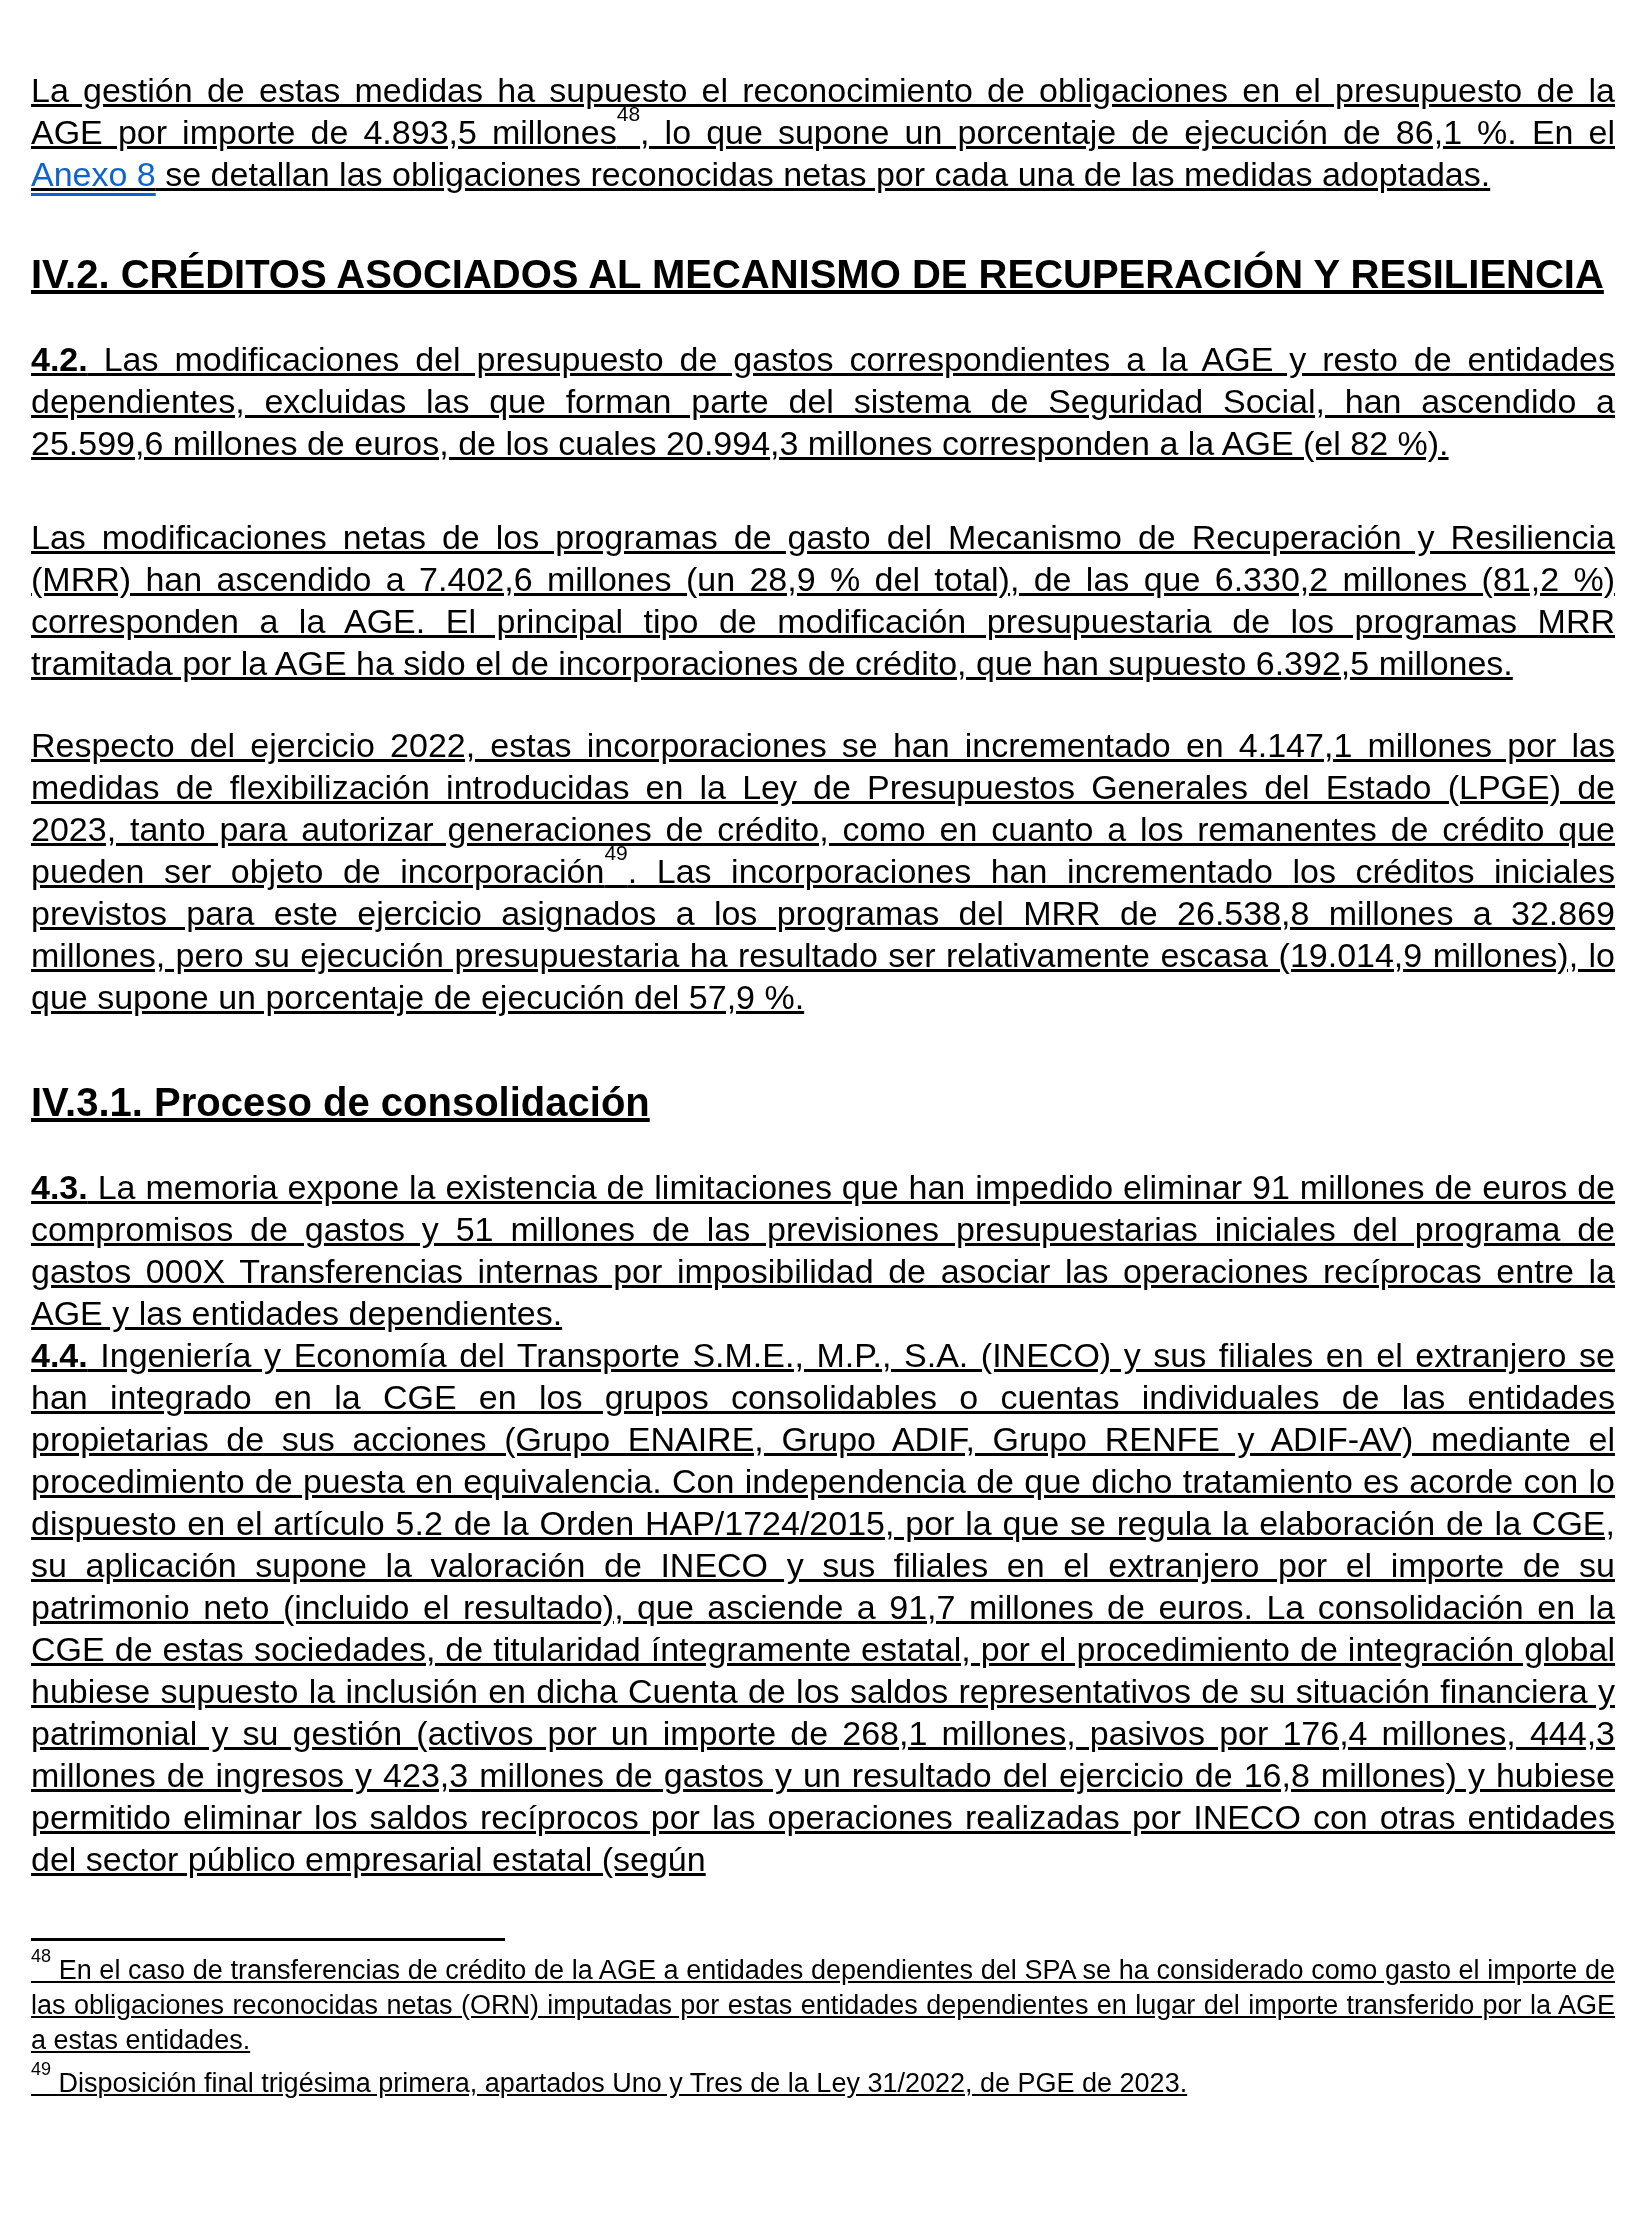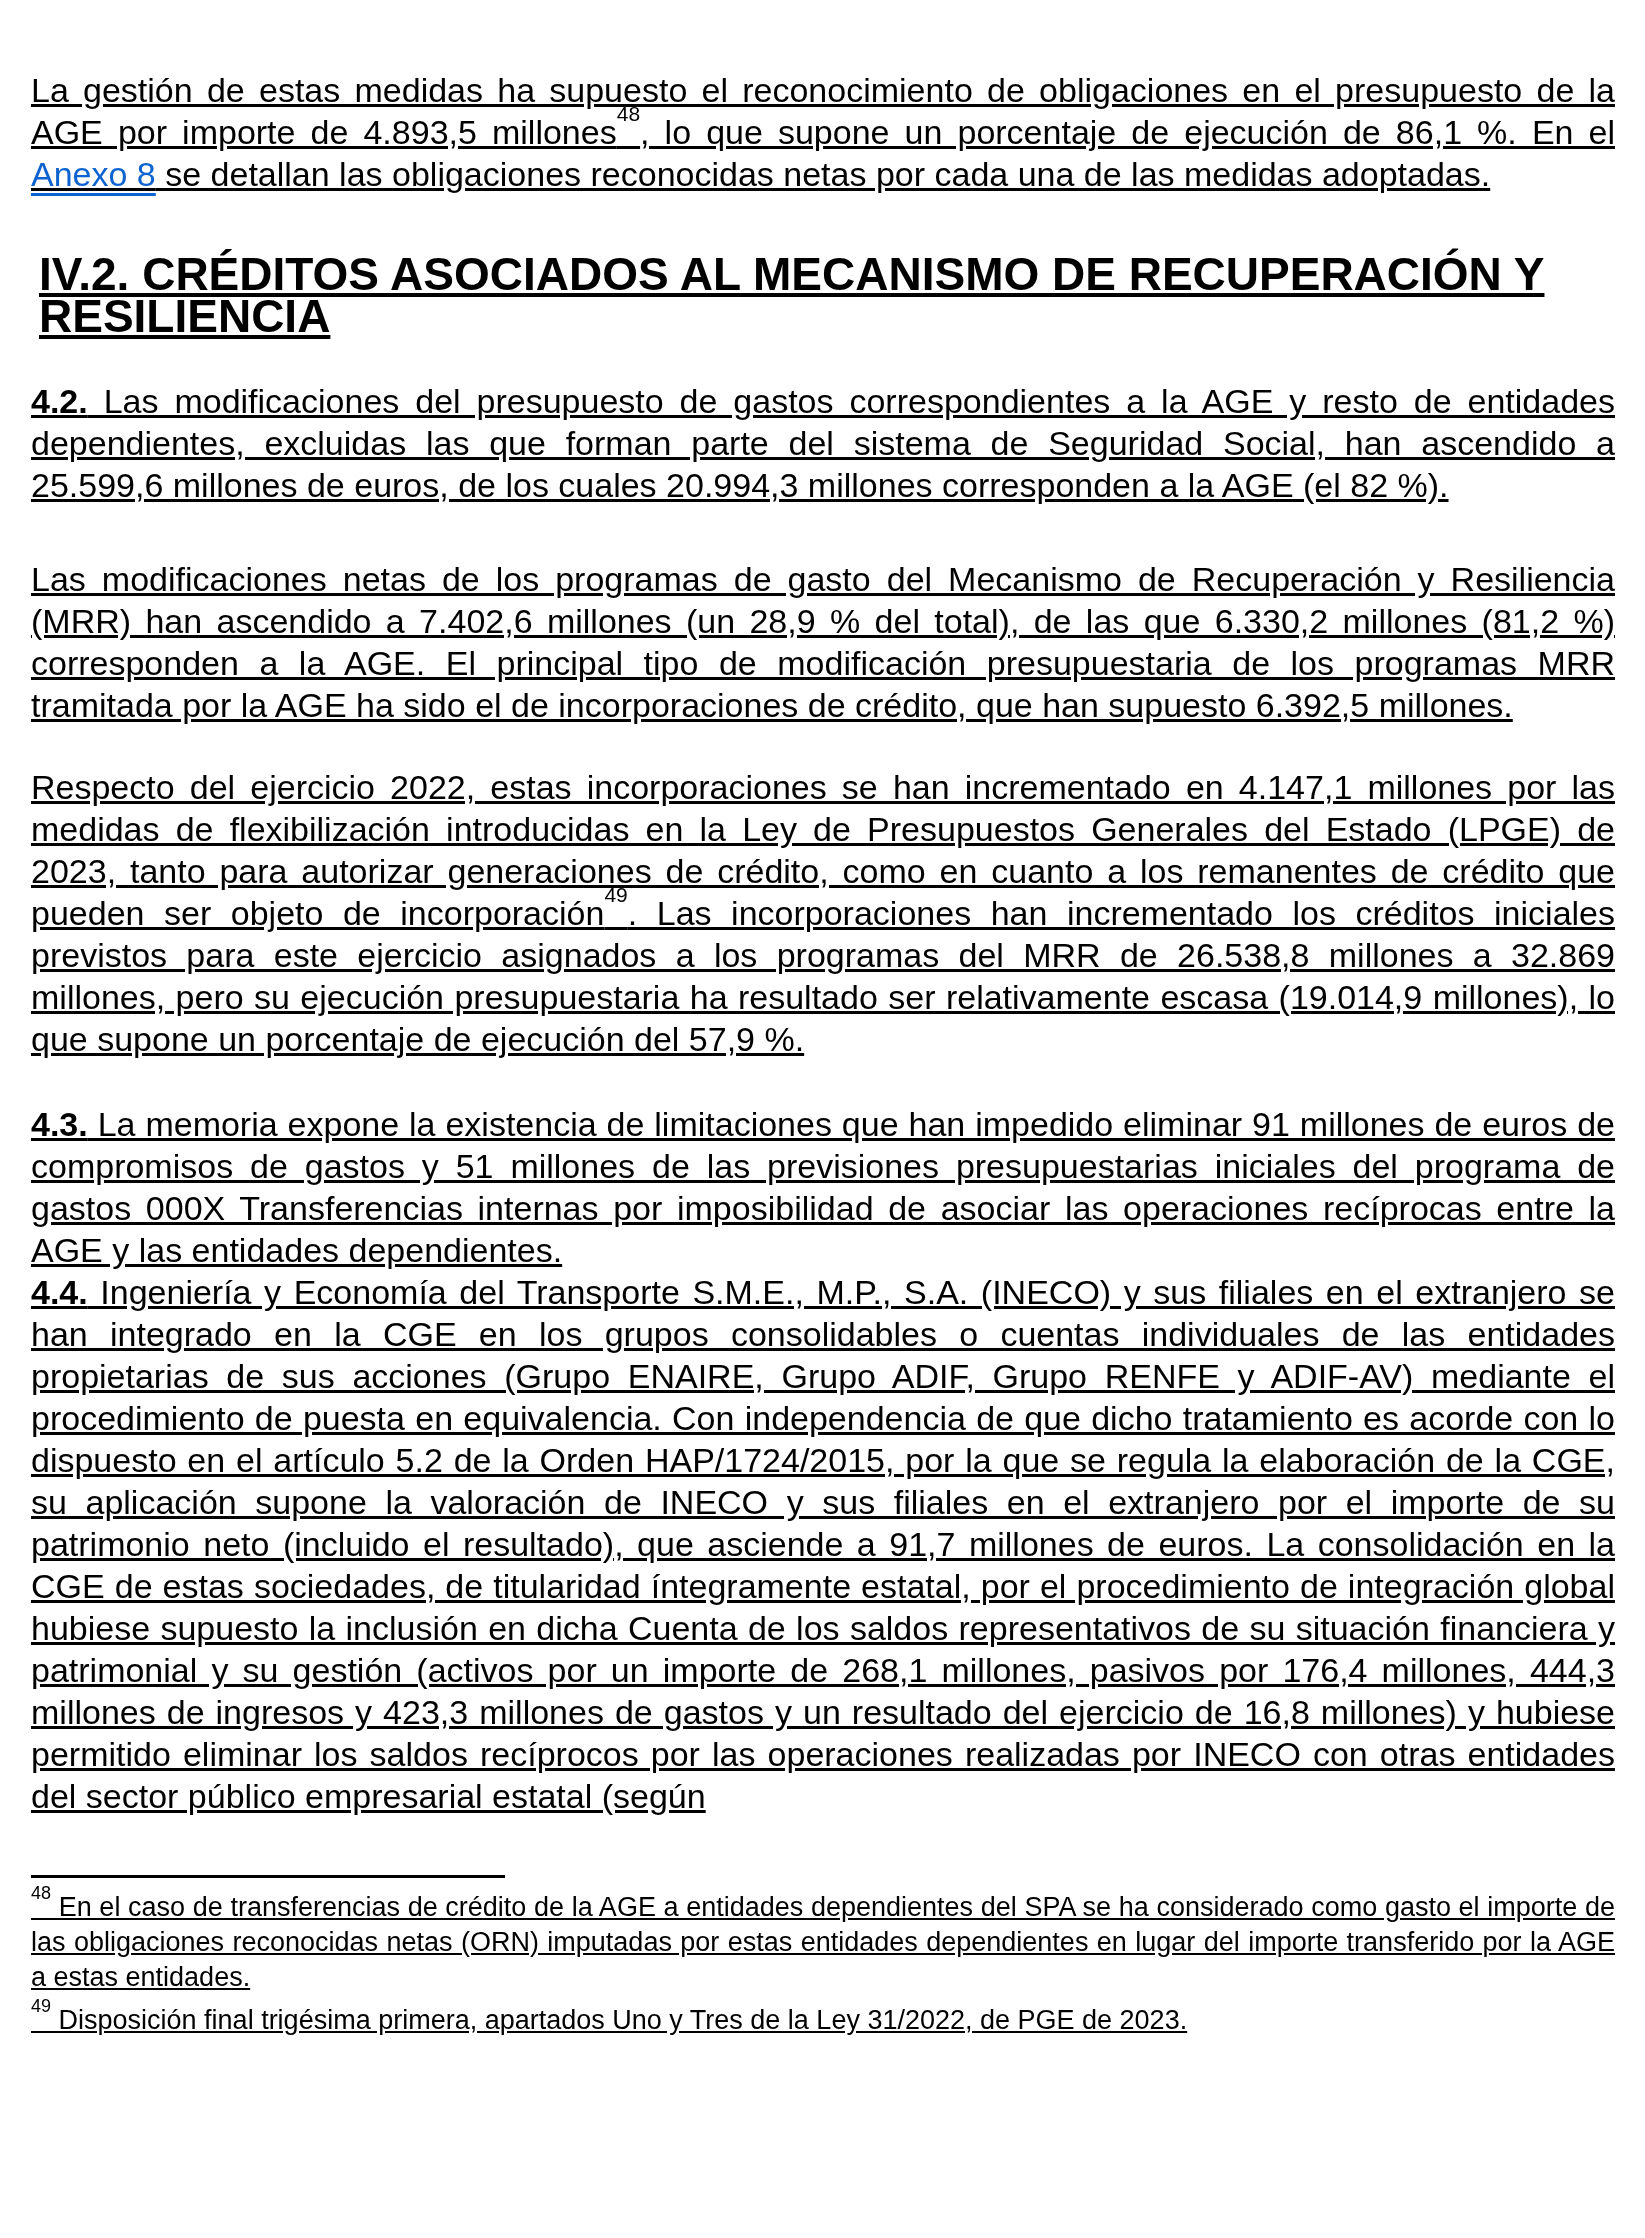--- a/index.html
+++ b/index.html
@@ -17,25 +17,24 @@
     height: 100%;
     padding: 69px 31px 0 31px;
     text-decoration: underline;
   }
   .body-p {
     font-size: 34px;
     line-height: 42px;
     text-align: justify;
   }
   .heading, .subheading {
-    font-size: 46px;
+    font-size: 40px;
     line-height: 42px;
     font-weight: bold;
     text-align: left;
-    margin-left: 8px;
   }
   #h-iv2   { margin-top: 58px; }
   #p-42    { margin-top: 43px; }
   #p-mrr   { margin-top: 52px; }
   #p-resp  { margin-top: 40px; }
   #h-iv3   { margin-top: 52px; }
   #h-iv31  { margin-top: 63px; }
   #p-43    { margin-top: 43px; }
   #p-44    { }
   sup.ref {
@@ -80,20 +79,21 @@
 
   <h2 class="heading" id="h-iv2">IV.2. CRÉDITOS ASOCIADOS AL MECANISMO DE RECUPERACIÓN Y RESILIENCIA</h2>
 
   <p class="body-p" id="p-42"><b class="pnum">4.2.</b><span> Las modificaciones del presupuesto de gastos correspondientes a la AGE y resto de entidades dependientes, excluidas las que forman parte del sistema de Seguridad Social, han ascendido a 25.599,6 millones de euros, de los cuales 20.994,3 millones corresponden a la AGE (el 82 %).</span></p>
 
   <p class="body-p" id="p-mrr">Las modificaciones netas de los programas de gasto del Mecanismo de Recuperación y Resiliencia (MRR) han ascendido a 7.402,6 millones (un 28,9 % del total), de las que 6.330,2 millones (81,2 %) corresponden a la AGE. El principal tipo de modificación presupuestaria de los programas MRR tramitada por la AGE ha sido el de incorporaciones de crédito, que han supuesto 6.392,5 millones.</p>
 
   <p class="body-p" id="p-resp"><span>Respecto del ejercicio 2022, estas incorporaciones se han incrementado en 4.147,1 millones por las medidas de flexibilización introducidas en la Ley de Presupuestos Generales del Estado (LPGE) de 2023, tanto para autorizar generaciones de crédito, como en cuanto a los remanentes de crédito que pueden ser objeto de incorporación</span><sup class="ref">49</sup><span>. Las incorporaciones han incrementado los créditos iniciales previstos para este ejercicio asignados a los programas del MRR de 26.538,8 millones a 32.869 millones, pero su ejecución presupuestaria ha resultado ser relativamente escasa (19.014,9 millones), lo que supone un porcentaje de ejecución del 57,9 %.</span></p>
 
 
+  <h3 class="subheading" id="h-iv31">IV.3.1. Proceso de consolidación</h3>
 
   <p class="body-p" id="p-43"><b class="pnum">4.3.</b><span> La memoria expone la existencia de limitaciones que han impedido eliminar 91 millones de euros de compromisos de gastos y 51 millones de las previsiones presupuestarias iniciales del programa de gastos 000X Transferencias internas por imposibilidad de asociar las operaciones recíprocas entre la AGE y las entidades dependientes.</span></p>
 
   <p class="body-p" id="p-44"><b class="pnum">4.4.</b><span> Ingeniería y Economía del Transporte S.M.E., M.P., S.A. (INECO) y sus filiales en el extranjero se han integrado en la CGE en los grupos consolidables o cuentas individuales de las entidades propietarias de sus acciones (Grupo ENAIRE, Grupo ADIF, Grupo RENFE y ADIF-AV) mediante el procedimiento de puesta en equivalencia. Con independencia de que dicho tratamiento es acorde con lo dispuesto en el artículo 5.2 de la Orden HAP/1724/2015, por la que se regula la elaboración de la CGE, su aplicación supone la valoración de INECO y sus filiales en el extranjero por el importe de su patrimonio neto (incluido el resultado), que asciende a 91,7 millones de euros. La consolidación en la CGE de estas sociedades, de titularidad íntegramente estatal, por el procedimiento de integración global hubiese supuesto la inclusión en dicha Cuenta de los saldos representativos de su situación financiera y patrimonial y su gestión (activos por un importe de 268,1 millones, pasivos por 176,4 millones, 444,3 millones de ingresos y 423,3 millones de gastos y un resultado del ejercicio de 16,8 millones) y hubiese permitido eliminar los saldos recíprocos por las operaciones realizadas por INECO con otras entidades del sector público empresarial estatal (según</span></p>
 
   <div class="footnote-sep"></div>
 
   <p class="footnote" id="f-48"><sup class="fref">48</sup><span> En el caso de transferencias de crédito de la AGE a entidades dependientes del SPA se ha considerado como gasto el importe de las obligaciones reconocidas netas (ORN) imputadas por estas entidades dependientes en lugar del importe transferido por la AGE a estas entidades.</span></p>
 
   <p class="footnote" id="f-49"><sup class="fref">49</sup><span> Disposición final trigésima primera, apartados Uno y Tres de la Ley 31/2022, de PGE de 2023.</span></p>

